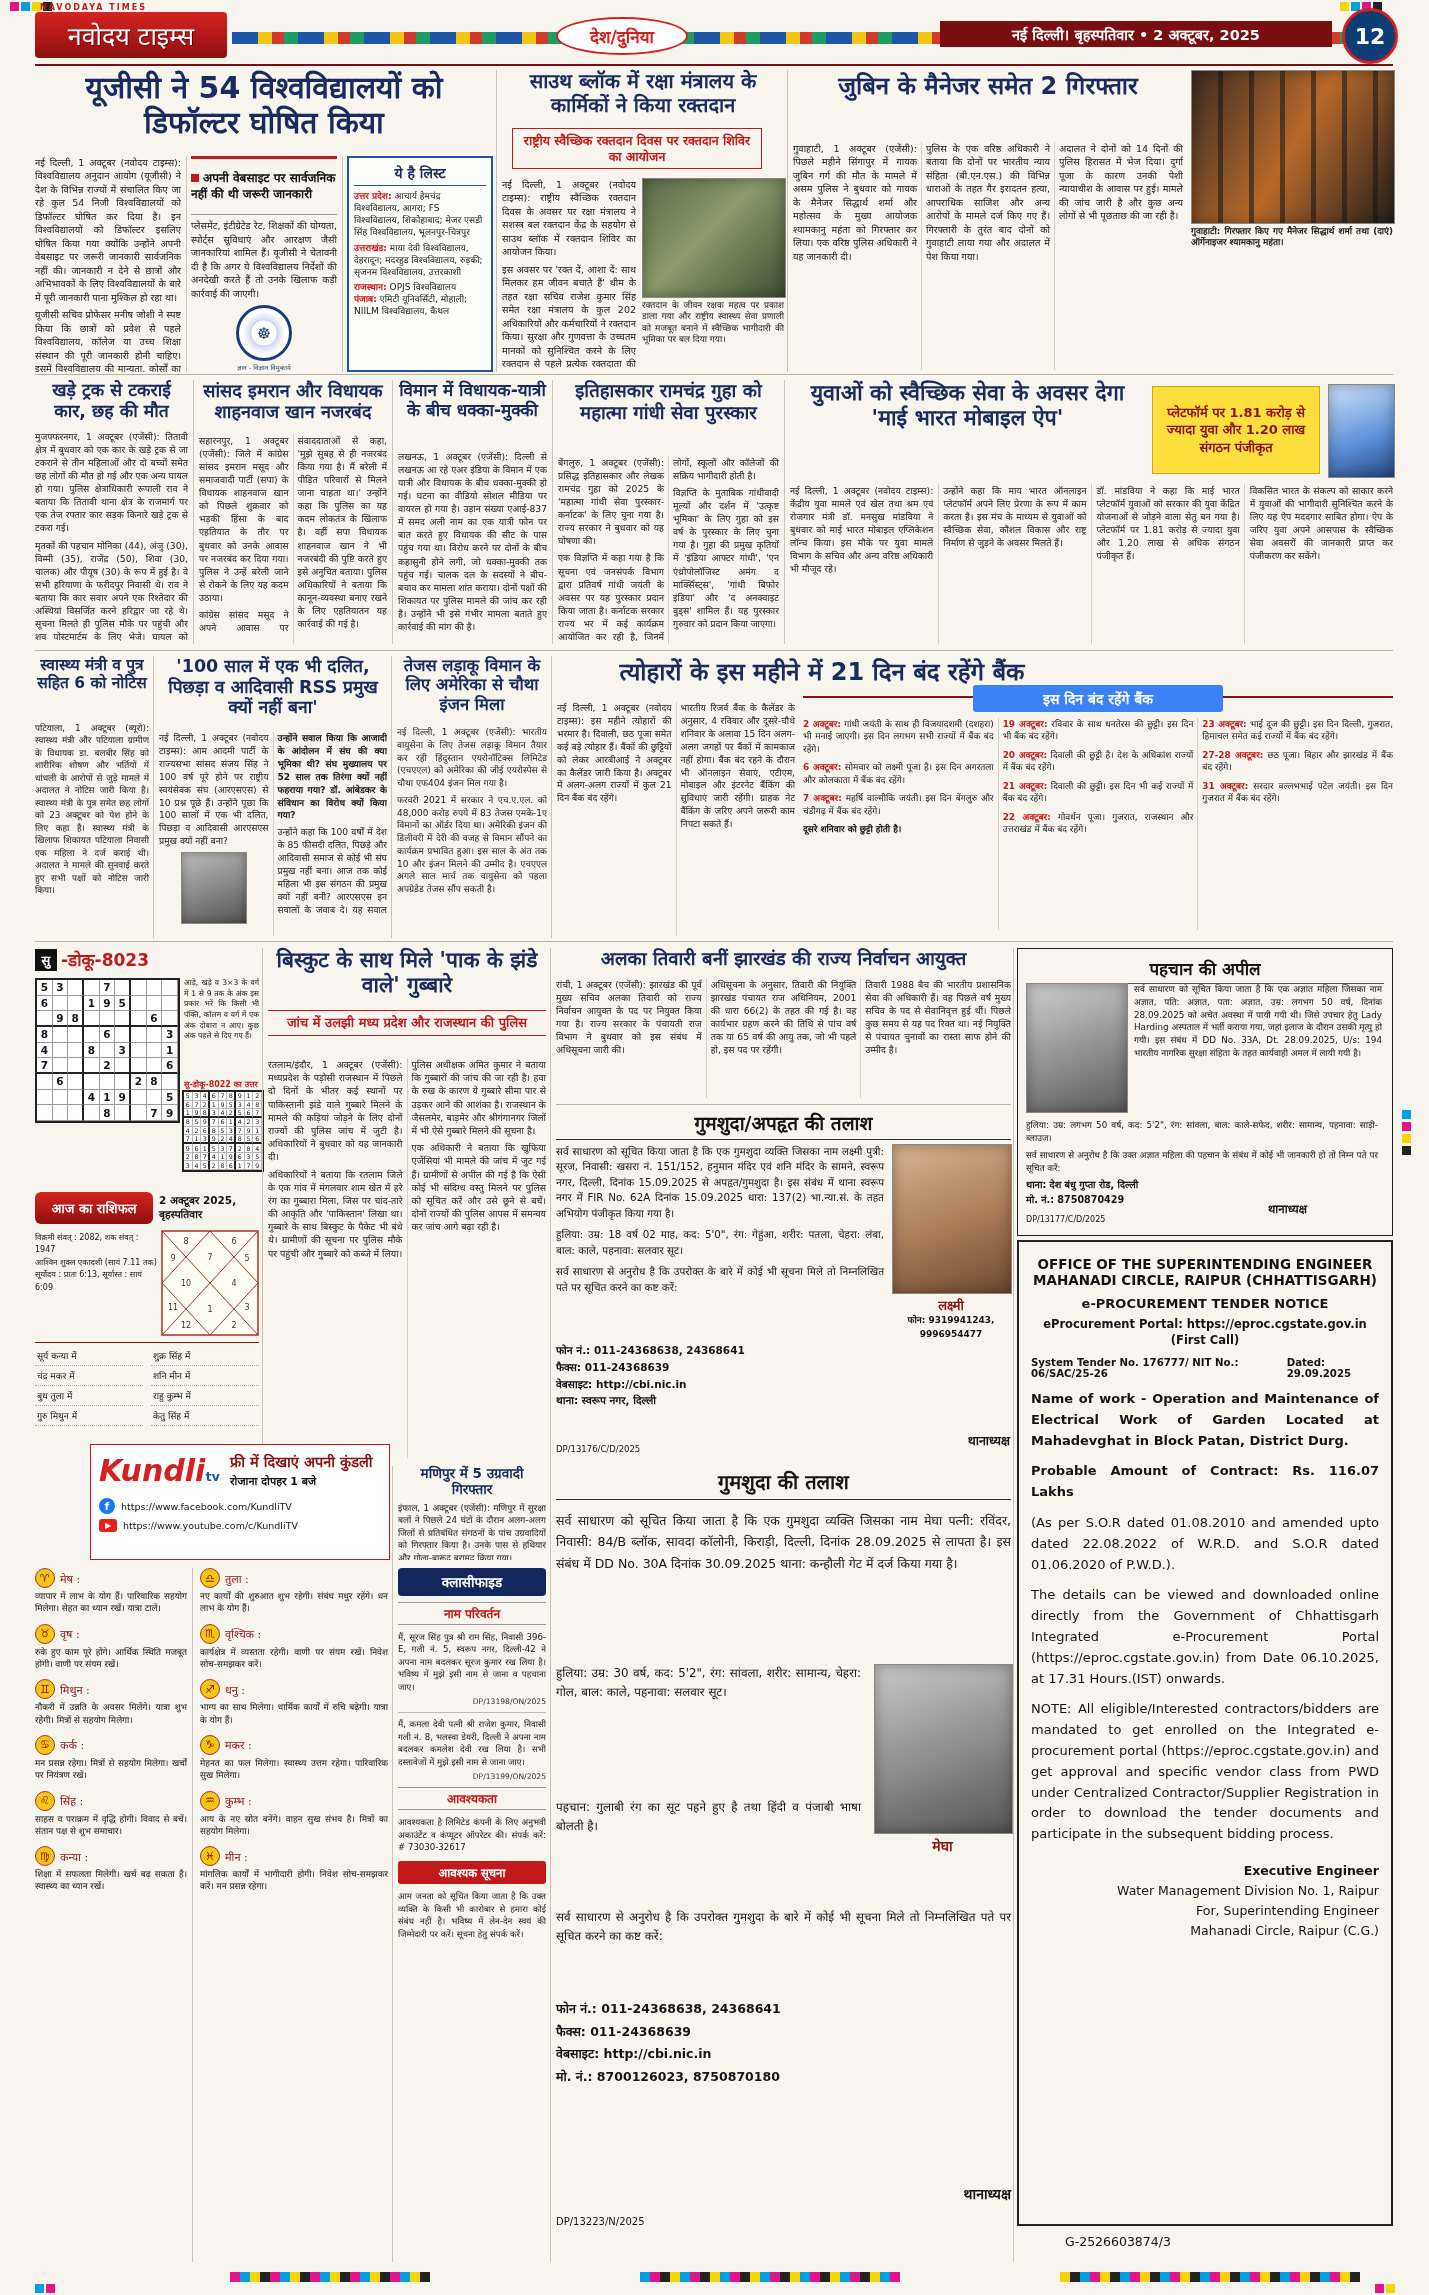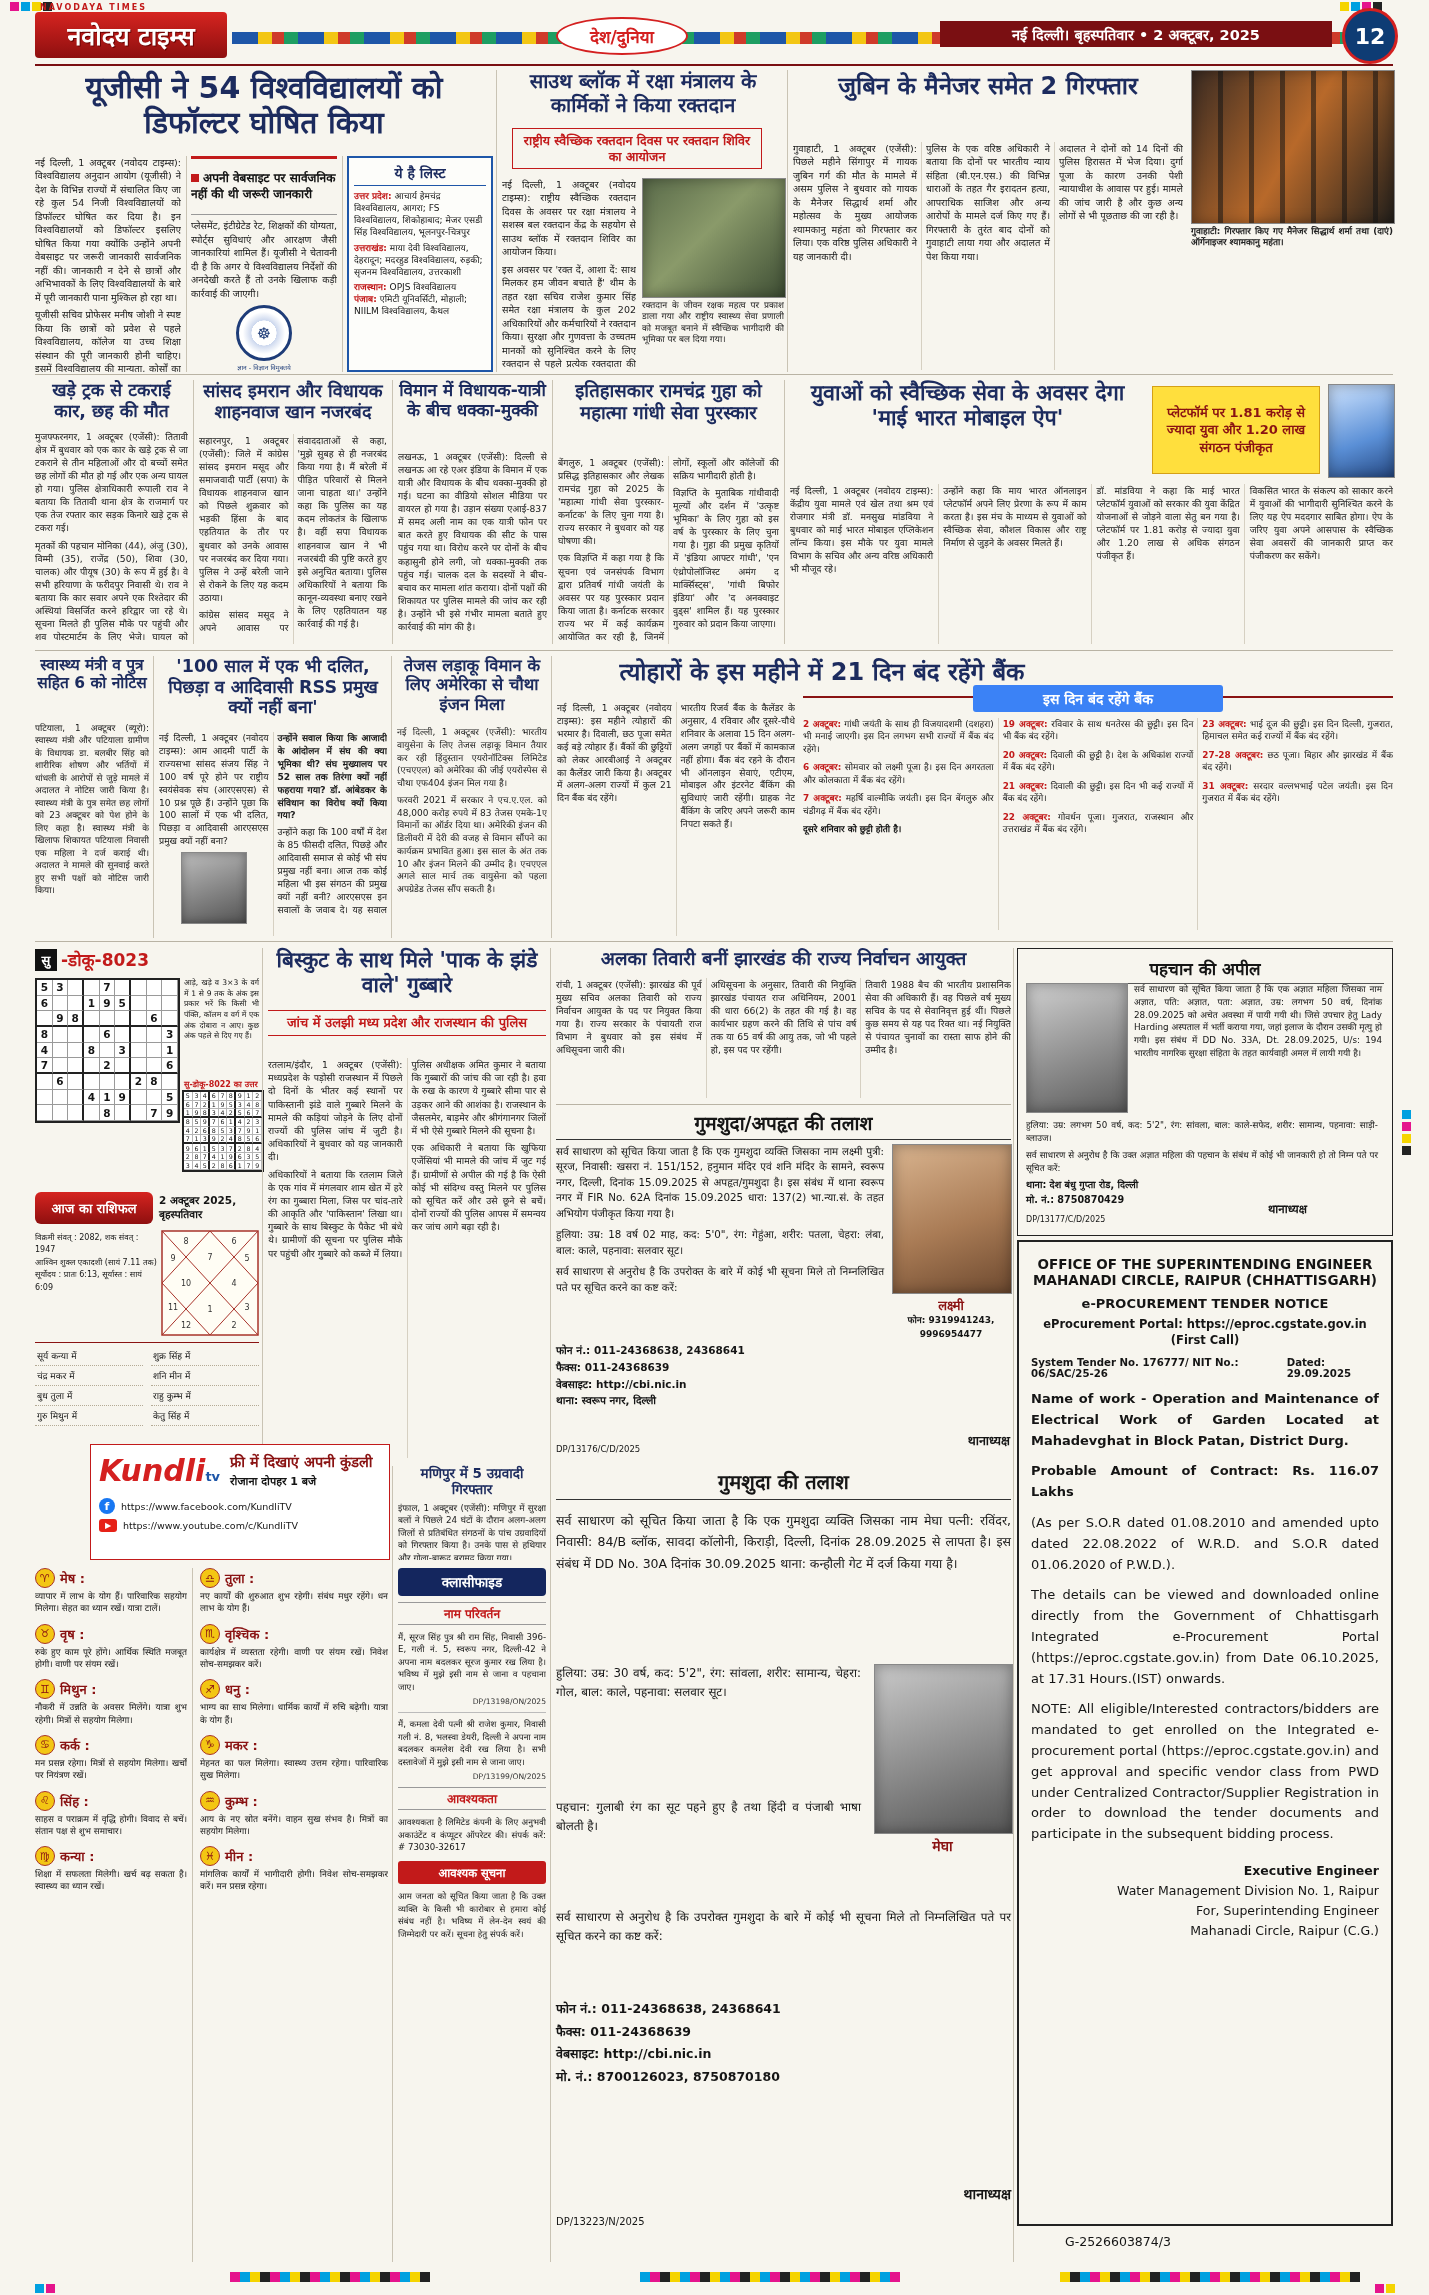--- a/index.html
+++ b/index.html
@@ -20,21 +20,21 @@
   .maroon{color:#8a1313}
   .suhdr{display:flex;align-items:center;gap:4px}
   .sugrid{display:grid;grid-template-columns:repeat(9,1fr);grid-template-rows:repeat(9,1fr);border:2px solid #222;background:#fff}
   .su-c{border-right:1px solid #9a9a9a;border-bottom:1px solid #9a9a9a;display:flex;align-items:center;justify-content:center;font-weight:700;font-size:10.5px}
   .su-a{border-right:1px solid #b5b5b5;border-bottom:1px solid #b5b5b5;display:flex;align-items:center;justify-content:center;font-size:6.3px}
   .bank-item{break-inside:avoid;margin:0 0 6px 0;font-size:8.9px;line-height:1.4;text-align:justify}
   .bank-item b{color:#c21a1a}
   .zod{break-inside:avoid;margin-bottom:9px}
   .zod-h{display:flex;align-items:center;gap:5px;margin-bottom:2px}
   .zod-ic{width:18px;height:18px;border-radius:50%;background:#f3c613;border:1px solid #a8332a;color:#8a1313;font-size:11px;display:flex;align-items:center;justify-content:center}
-  .zod-n{font-weight:700;color:#8a1313;font-size:13px}
+  .zod-n{font-weight:400;color:#8a1313;font-size:11px}
   .zod-t{font-size:8.8px;line-height:1.4;text-align:justify}
   .cl-sec{color:#c21a1a;font-weight:700;text-align:center;font-size:12px;border-top:1px solid #999;border-bottom:1px solid #999;padding:2px 0;margin:6px 0}
   .cl-e{font-size:8.6px;line-height:1.45;text-align:justify;margin-bottom:4px}
   .cl-code{font-size:7.6px;text-align:right;color:#333;margin-bottom:6px}
   .tp{font-size:13px;line-height:1.6;text-align:justify;margin:0 0 10px 0}
   .contact{font-weight:700;font-size:10.5px;line-height:1.6}
   .planet{font-size:9px;padding:3px 2px;border-bottom:1px dotted #b5ab96}
   .regrow{position:absolute;display:flex;gap:2px}
   .regsq{width:9px;height:9px}
 </style>
@@ -54,21 +54,21 @@
     <div class="regsq" style="background:#222"></div>
 </div>
 <div class="abs" style="left:1402px;top:1110px">
   <div class="regsq" style="background:#00a0e0;margin-bottom:3px"></div>
   <div class="regsq" style="background:#e5148c;margin-bottom:3px"></div>
   <div class="regsq" style="background:#f5d400;margin-bottom:3px"></div>
   <div class="regsq" style="background:#222"></div>
 </div>
 
 <div class="abs" style="left:40px;top:3px;font-size:8px;letter-spacing:2px;color:#c21a1a;font-weight:700">NAVODAYA TIMES</div>
-<div class="abs" style="left:35px;top:12px;width:192px;height:46px;background:linear-gradient(#d62420,#8e0f0f);border-radius:4px;display:flex;align-items:center;justify-content:center;color:#fff;font-size:25px;font-weight:700;text-shadow:1px 1px 0 #600">नवोदय टाइम्स</div>
+<div class="abs" style="left:35px;top:12px;width:192px;height:46px;background:linear-gradient(#d62420,#8e0f0f);border-radius:4px;display:flex;align-items:center;justify-content:center;color:#fff;font-size:25px;font-weight:400;text-shadow:1px 1px 0 #600">नवोदय टाइम्स</div>
 <div class="abs" style="left:232px;top:32px;width:1161px;height:12px;background:repeating-linear-gradient(90deg,#1e56a8 0 26px,#f3c613 26px 40px,#cf3a2a 40px 52px,#1e9e62 52px 66px)"></div>
 <div class="abs" style="left:556px;top:17px;width:128px;height:34px;background:#fff;border:2px solid #d42020;border-radius:50%;display:flex;align-items:center;justify-content:center;color:#d42020;font-weight:800;font-size:17px">देश/दुनिया</div>
 <div class="abs" style="left:940px;top:21px;width:392px;height:26px;background:#7a0f12;color:#fff;display:flex;align-items:center;justify-content:center;font-size:14.5px;font-weight:700">नई दिल्ली। बृहस्पतिवार • 2 अक्टूबर, 2025</div>
 <div class="abs" style="left:1342px;top:8px;width:50px;height:50px;border-radius:50%;background:#0e3c74;border:3px solid #d42020;color:#fff;display:flex;align-items:center;justify-content:center;font-size:22px;font-weight:800">12</div>
 <div class="hrl" style="left:35px;top:64px;width:1358px;height:2px;background:#7a0f12"></div>
 
 <div class="abs" style="left:35px;top:70px;width:458px;height:302px">
   <div class="hd" style="font-size:30px">यूजीसी ने 54 विश्वविद्यालयों को डिफॉल्टर घोषित किया</div>
   <div class="abs bt" style="left:0;top:86px;width:146px;height:216px;overflow:hidden">
     <p>नई दिल्ली, 1 अक्टूबर (नवोदय टाइम्स): विश्वविद्यालय अनुदान आयोग (यूजीसी) ने देश के विभिन्न राज्यों में संचालित किए जा रहे कुल 54 निजी विश्वविद्यालयों को डिफॉल्टर घोषित कर दिया है। इन विश्वविद्यालयों को डिफॉल्टर इसलिए घोषित किया गया क्योंकि उन्होंने अपनी वेबसाइट पर जरूरी जानकारी सार्वजनिक नहीं की। जानकारी न देने से छात्रों और अभिभावकों के लिए विश्वविद्यालयों के बारे में पूरी जानकारी पाना मुश्किल हो रहा था।</p>

